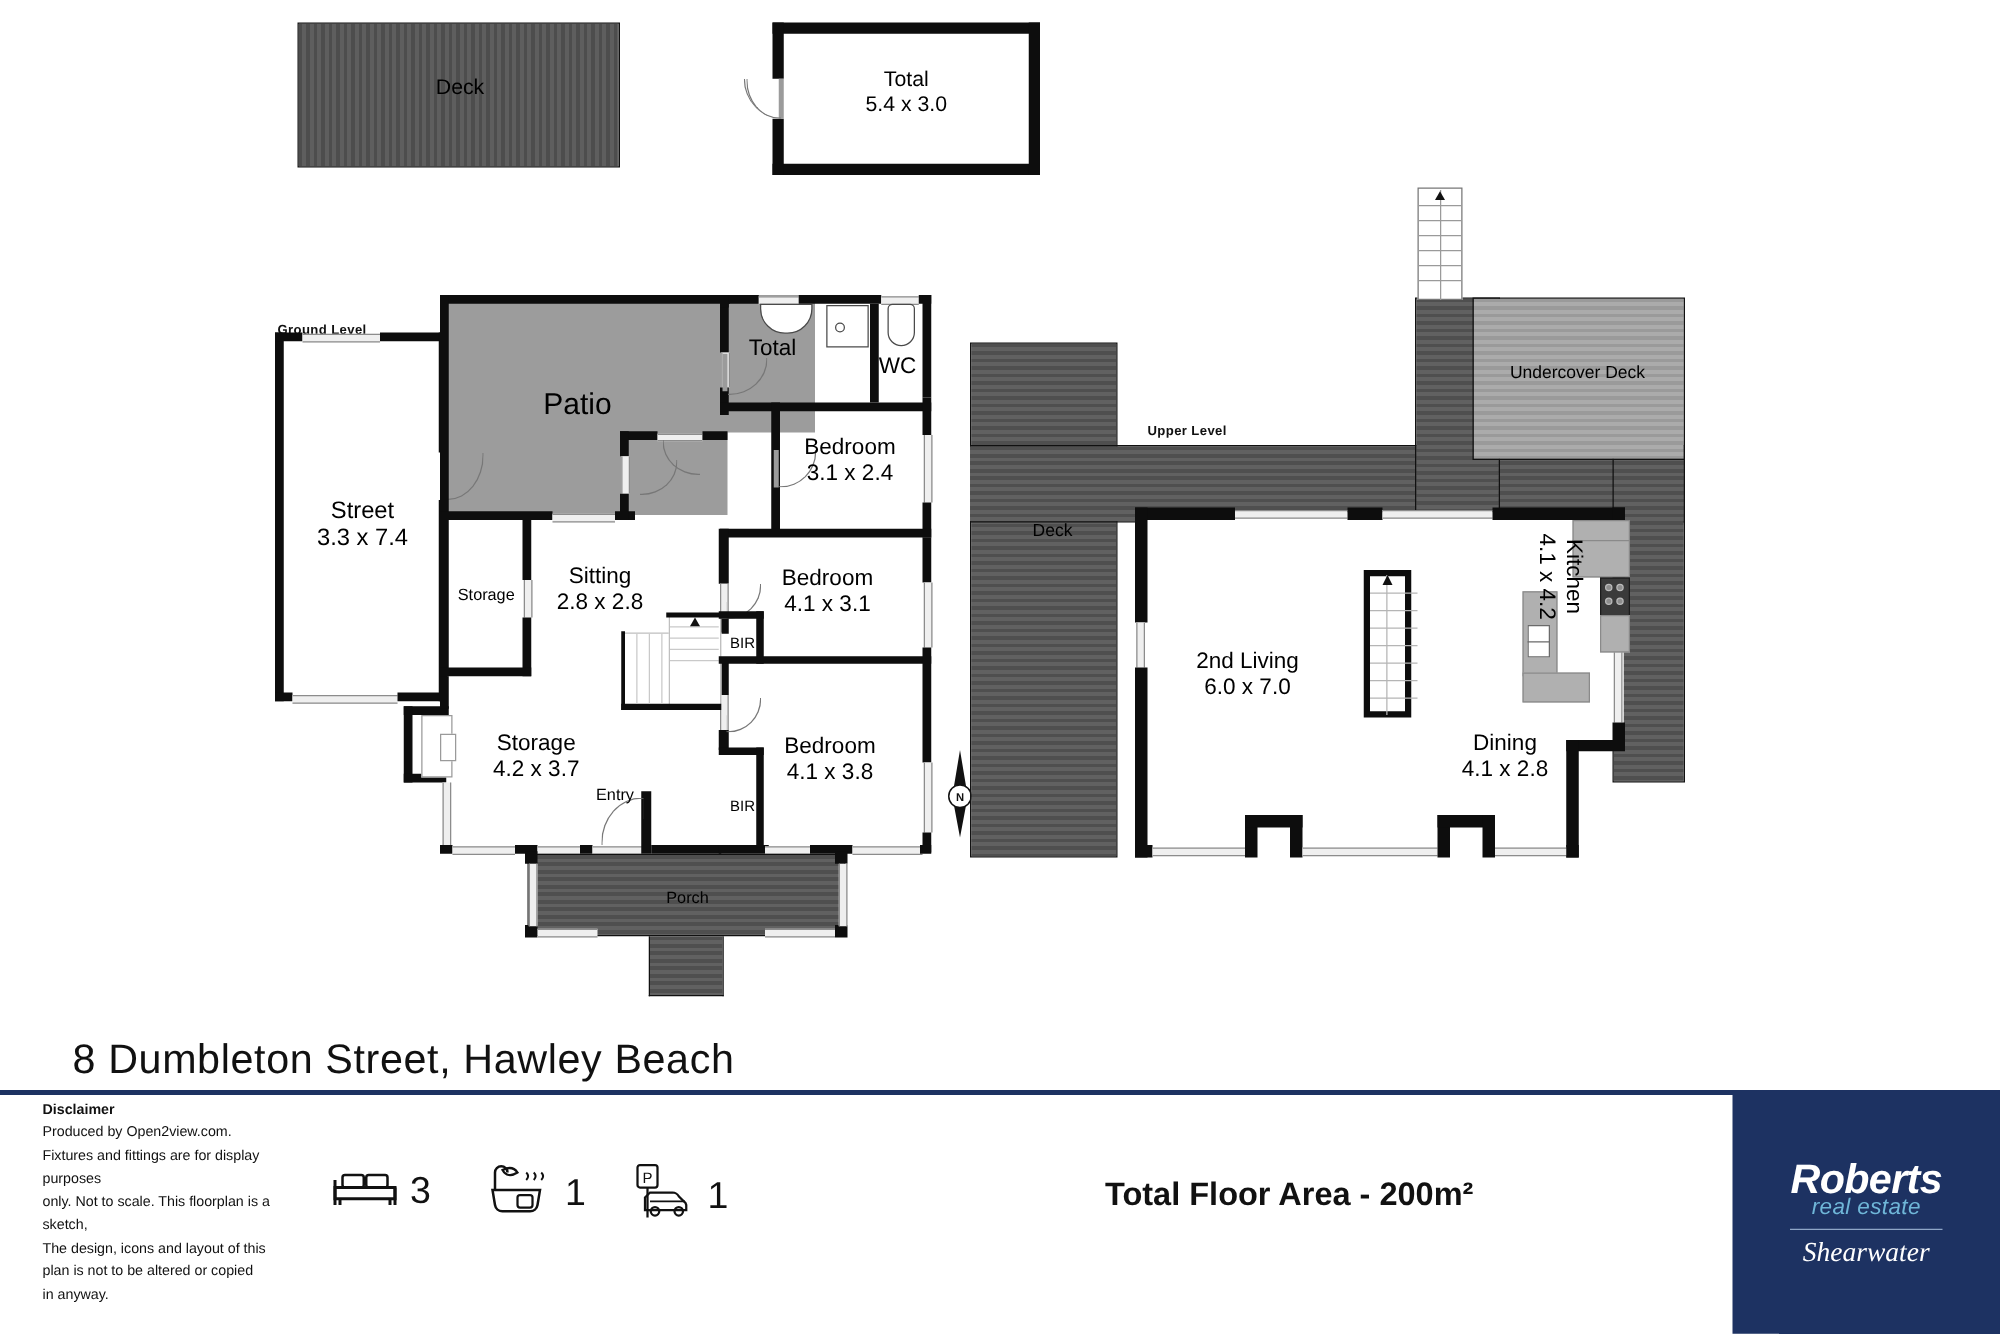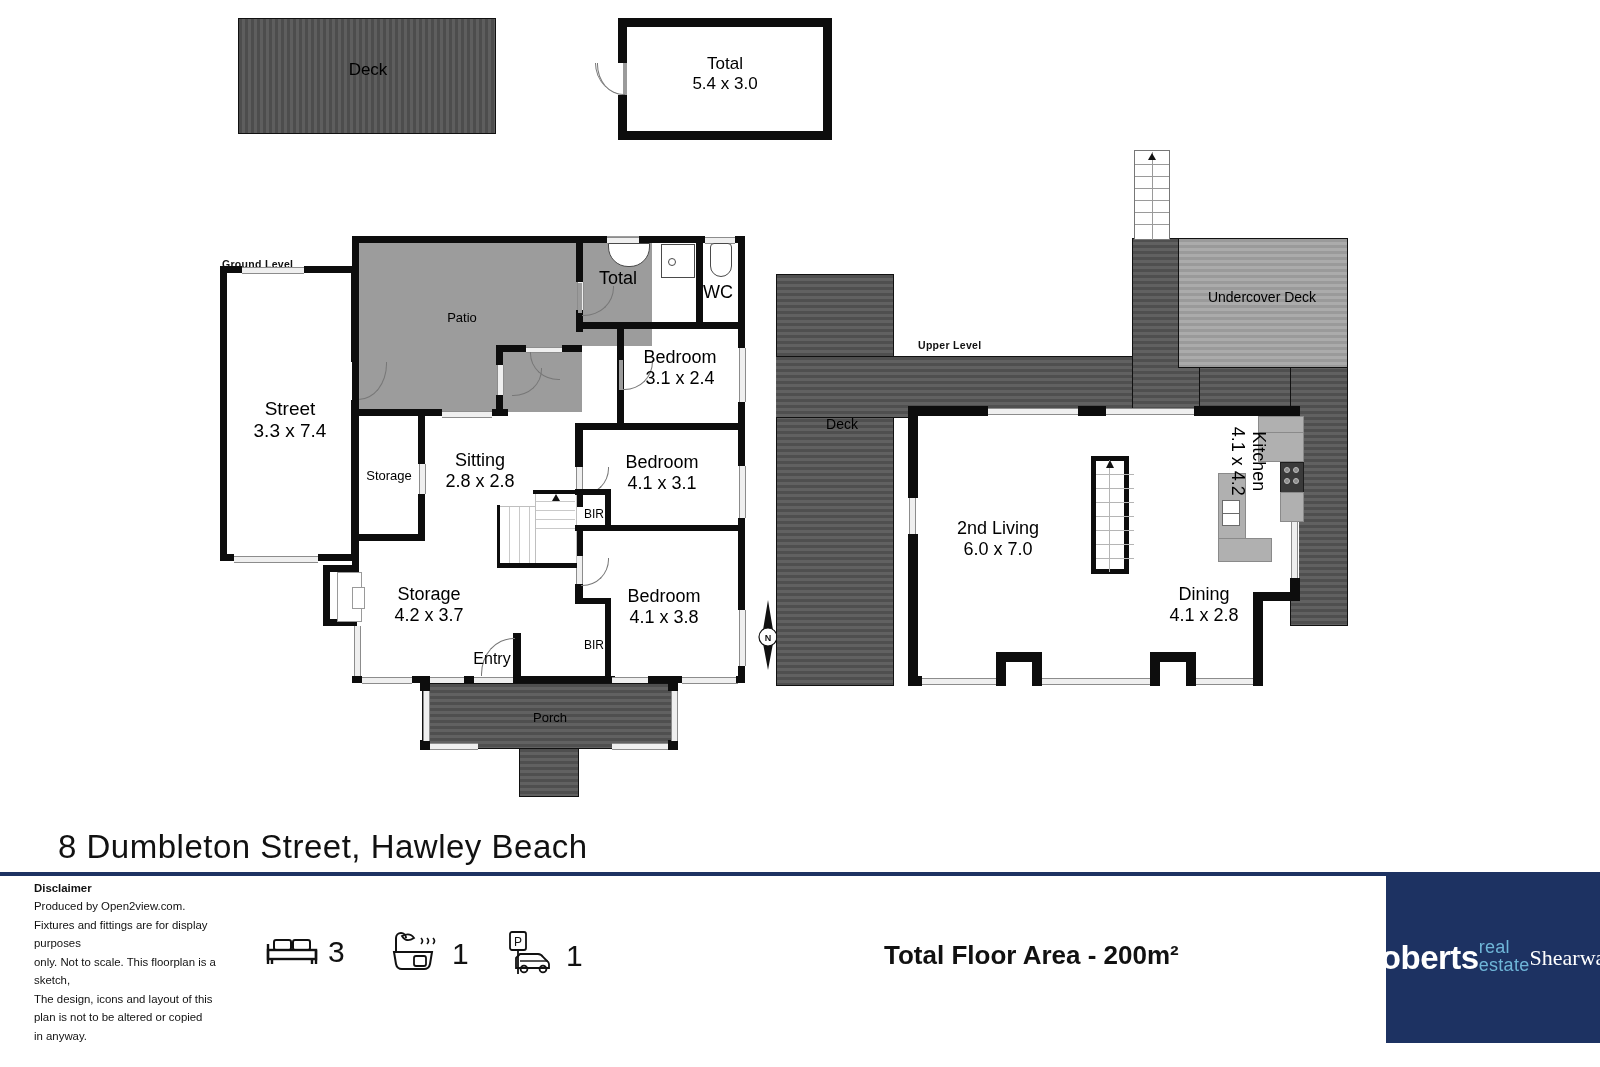--- a/index.html
+++ b/index.html
@@ -46,22 +46,22 @@
   #address-title{position:absolute;left:58px;top:828px;font-size:33px;font-weight:400;
       letter-spacing:.5px;color:#111;}
   #blue-rule{position:absolute;left:0;top:872px;width:1600px;height:4px;background:#1d3262;}
   #disclaimer{position:absolute;left:34px;top:879px;width:190px;font-size:11.4px;
       line-height:1.62;color:#111;font-family:"Liberation Sans","DejaVu Sans",sans-serif;}
   #disclaimer b{font-size:11.4px;}
   #disclaimer p{margin:0;}
   .feat-row{position:absolute;top:930px;display:flex;align-items:center;gap:8px;}
   .feat-num{font-size:30px;color:#111;}
   #floor-area{position:absolute;left:884px;top:940px;font-size:26px;font-weight:bold;color:#111;}
-  #logo{position:absolute;left:1386px;top:872px;width:214px;height:171px;background:#1d3262;
-       display:flex;flex-direction:row;align-items:center;justify-content:center;}
+  #logo{position:absolute;left:1386px;top:872px;width:214px;height:195px;background:#1d3262;
+       display:flex;flex-direction:column;align-items:center;justify-content:center;font-style:italic;}
   #logo .lr1{color:#fff;font-size:33px;font-weight:bold;letter-spacing:-.5px;line-height:1;}
   #logo .lr2{color:#6fb6d8;font-size:18px;letter-spacing:.3px;margin-top:-3px;line-height:1;}
   #logo .ldiv{width:122px;height:1px;background:#8fa6c7;margin:9px 0 7px;}
   #logo .lr3{color:#fff;font-size:22px;font-family:"Liberation Serif","DejaVu Serif",serif;line-height:1;}
 
   .levlab{position:absolute;font-size:10.5px;font-weight:bold;letter-spacing:.3px;color:#111;}
 </style>
 </head>
 <body>
 
@@ -115,21 +115,21 @@
   <div class="winv" style="left:577px;top:282px;width:5px;height:28px;"></div>
   <div class="wall" style="left:576px;top:310px;width:7px;height:22px;"></div>
   <div class="wall" style="left:496px;top:345px;width:30px;height:7px;"></div>
   <div class="winh" style="left:526px;top:347px;width:36px;height:4px;"></div>
   <div class="wall" style="left:562px;top:345px;width:20px;height:7px;"></div>
   <div class="wall" style="left:496px;top:345px;width:7px;height:20px;"></div>
   <div class="winv" style="left:497px;top:365px;width:5px;height:30px;"></div>
   <div class="wall" style="left:496px;top:395px;width:7px;height:21px;"></div>
   <div class="abs" style="left:530px;top:352px;width:30px;height:28px;border-left:1px solid #777;border-bottom:1px solid #777;border-radius:0 0 0 95%;"></div>
   <div class="abs" style="left:512px;top:368px;width:30px;height:28px;border-right:1px solid #777;border-bottom:1px solid #777;border-radius:0 0 95% 0;"></div>
-  <div class="label" style="left:412px;top:310px;width:100px;font-size:13px;">
+  <div class="label" style="left:412px;top:310px;width:100px;font-size:24px;">
     <span class="lname">Patio</span>
   </div>
 
   <div class="wall" style="left:576px;top:236px;width:7px;height:10px;"></div>
   <div class="wall" style="left:583px;top:236px;width:24px;height:7px;"></div>
   <div class="winh" style="left:607px;top:237px;width:32px;height:5px;"></div>
   <div class="wall" style="left:639px;top:236px;width:66px;height:7px;"></div>
   <div class="winh" style="left:705px;top:237px;width:30px;height:5px;"></div>
   <div class="wall" style="left:735px;top:236px;width:10px;height:7px;"></div>
   <div class="wall" style="left:738px;top:236px;width:7px;height:82px;"></div>
@@ -226,21 +226,21 @@
   </div>
 
   <div class="wall" style="left:352px;top:676px;width:10px;height:7px;"></div>
   <div class="winh" style="left:362px;top:677px;width:50px;height:5px;"></div>
   <div class="wall" style="left:412px;top:676px;width:18px;height:7px;"></div>
   <div class="winh" style="left:430px;top:677px;width:34px;height:5px;"></div>
   <div class="wall" style="left:464px;top:676px;width:10px;height:7px;"></div>
   <div class="winh" style="left:474px;top:677px;width:40px;height:5px;"></div>
   <div class="wall" style="left:513px;top:633px;width:8px;height:50px;"></div>
   <div class="abs" style="left:481px;top:638px;width:34px;height:38px;border-left:1px solid #777;border-top:1px solid #777;border-radius:95% 0 0 0;"></div>
-  <div class="label" style="left:466px;top:650px;width:52px;font-size:16px;">
+  <div class="label" style="left:466px;top:628px;width:52px;font-size:13px;">
     <span class="lname">Entry</span>
   </div>
   <div class="wall" style="left:521px;top:676px;width:56px;height:7px;"></div>
   <div class="wall" style="left:575px;top:676px;width:40px;height:7px;"></div>
   <div class="winh" style="left:612px;top:677px;width:36px;height:5px;"></div>
   <div class="wall" style="left:648px;top:676px;width:34px;height:7px;"></div>
   <div class="winh" style="left:682px;top:677px;width:56px;height:5px;"></div>
   <div class="wall" style="left:736px;top:676px;width:9px;height:7px;"></div>
 
   <div class="wall" style="left:575px;top:598px;width:36px;height:6px;"></div>

